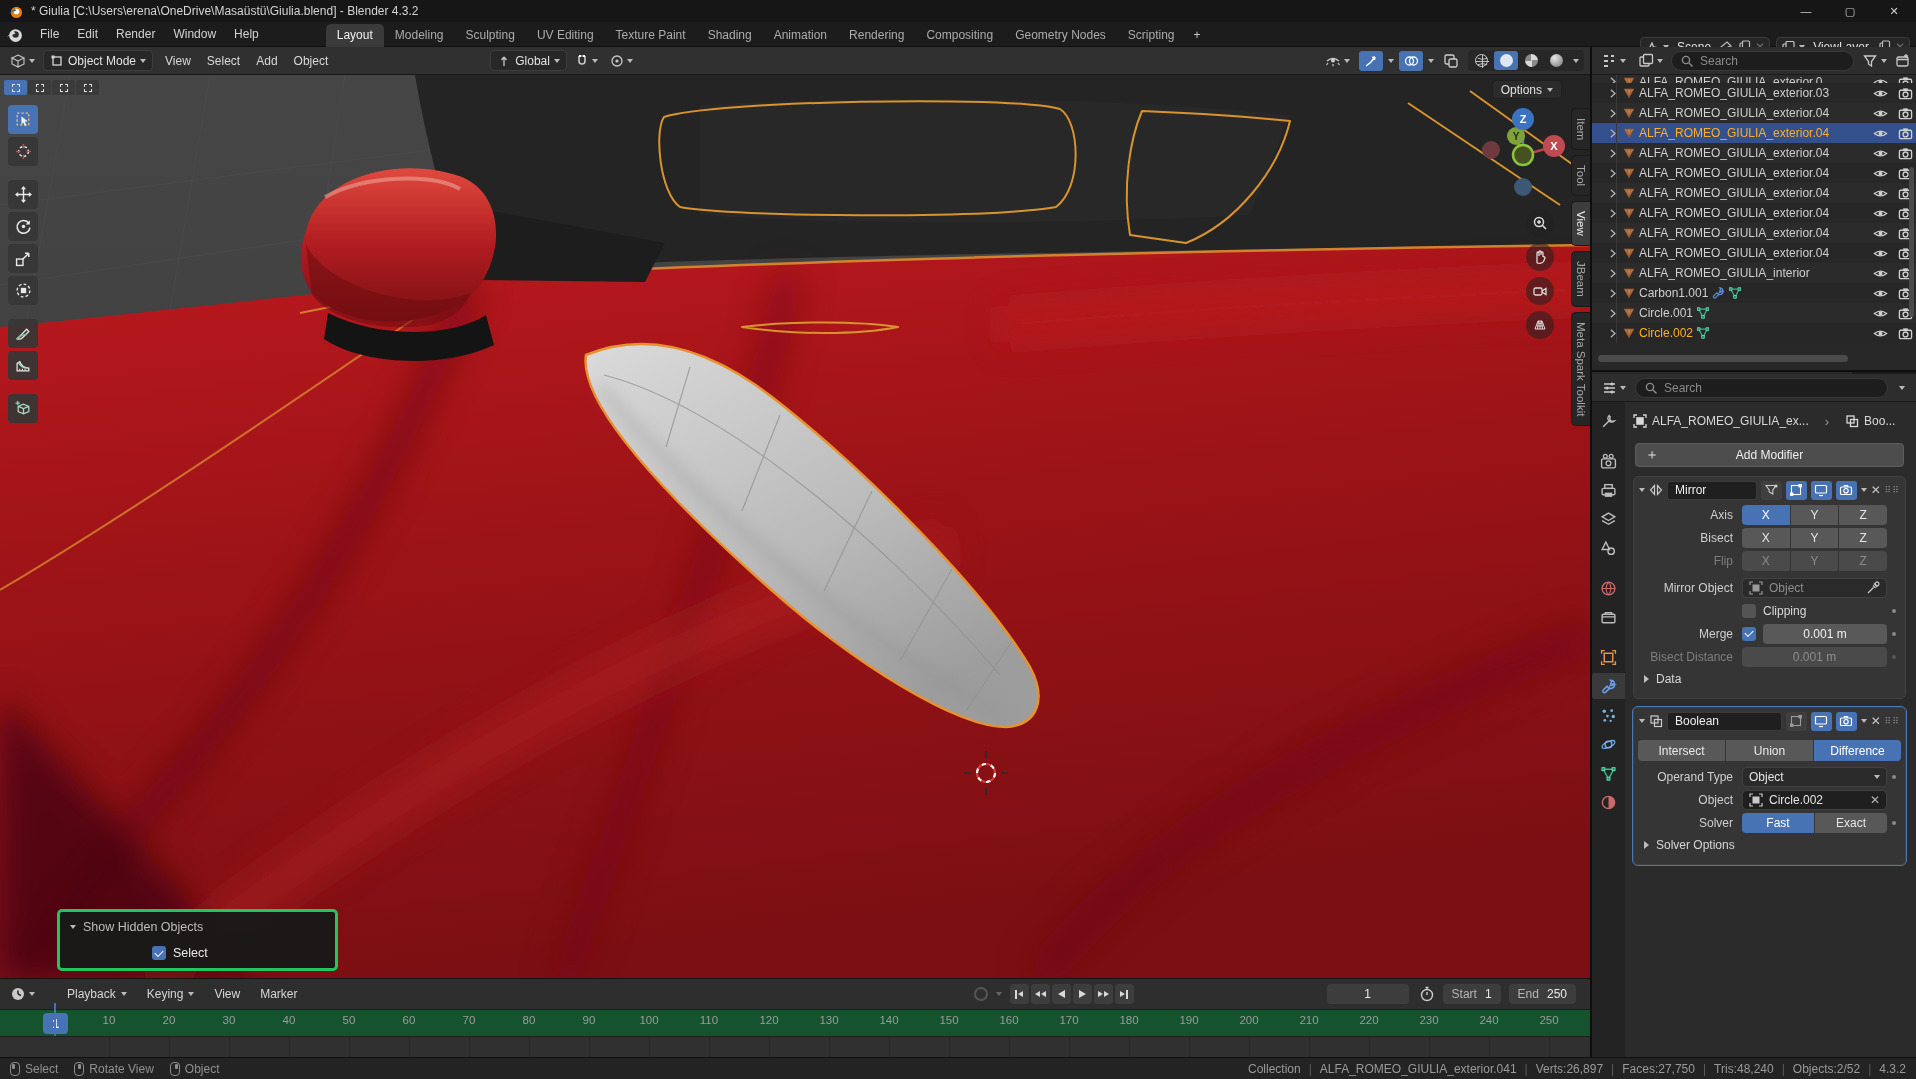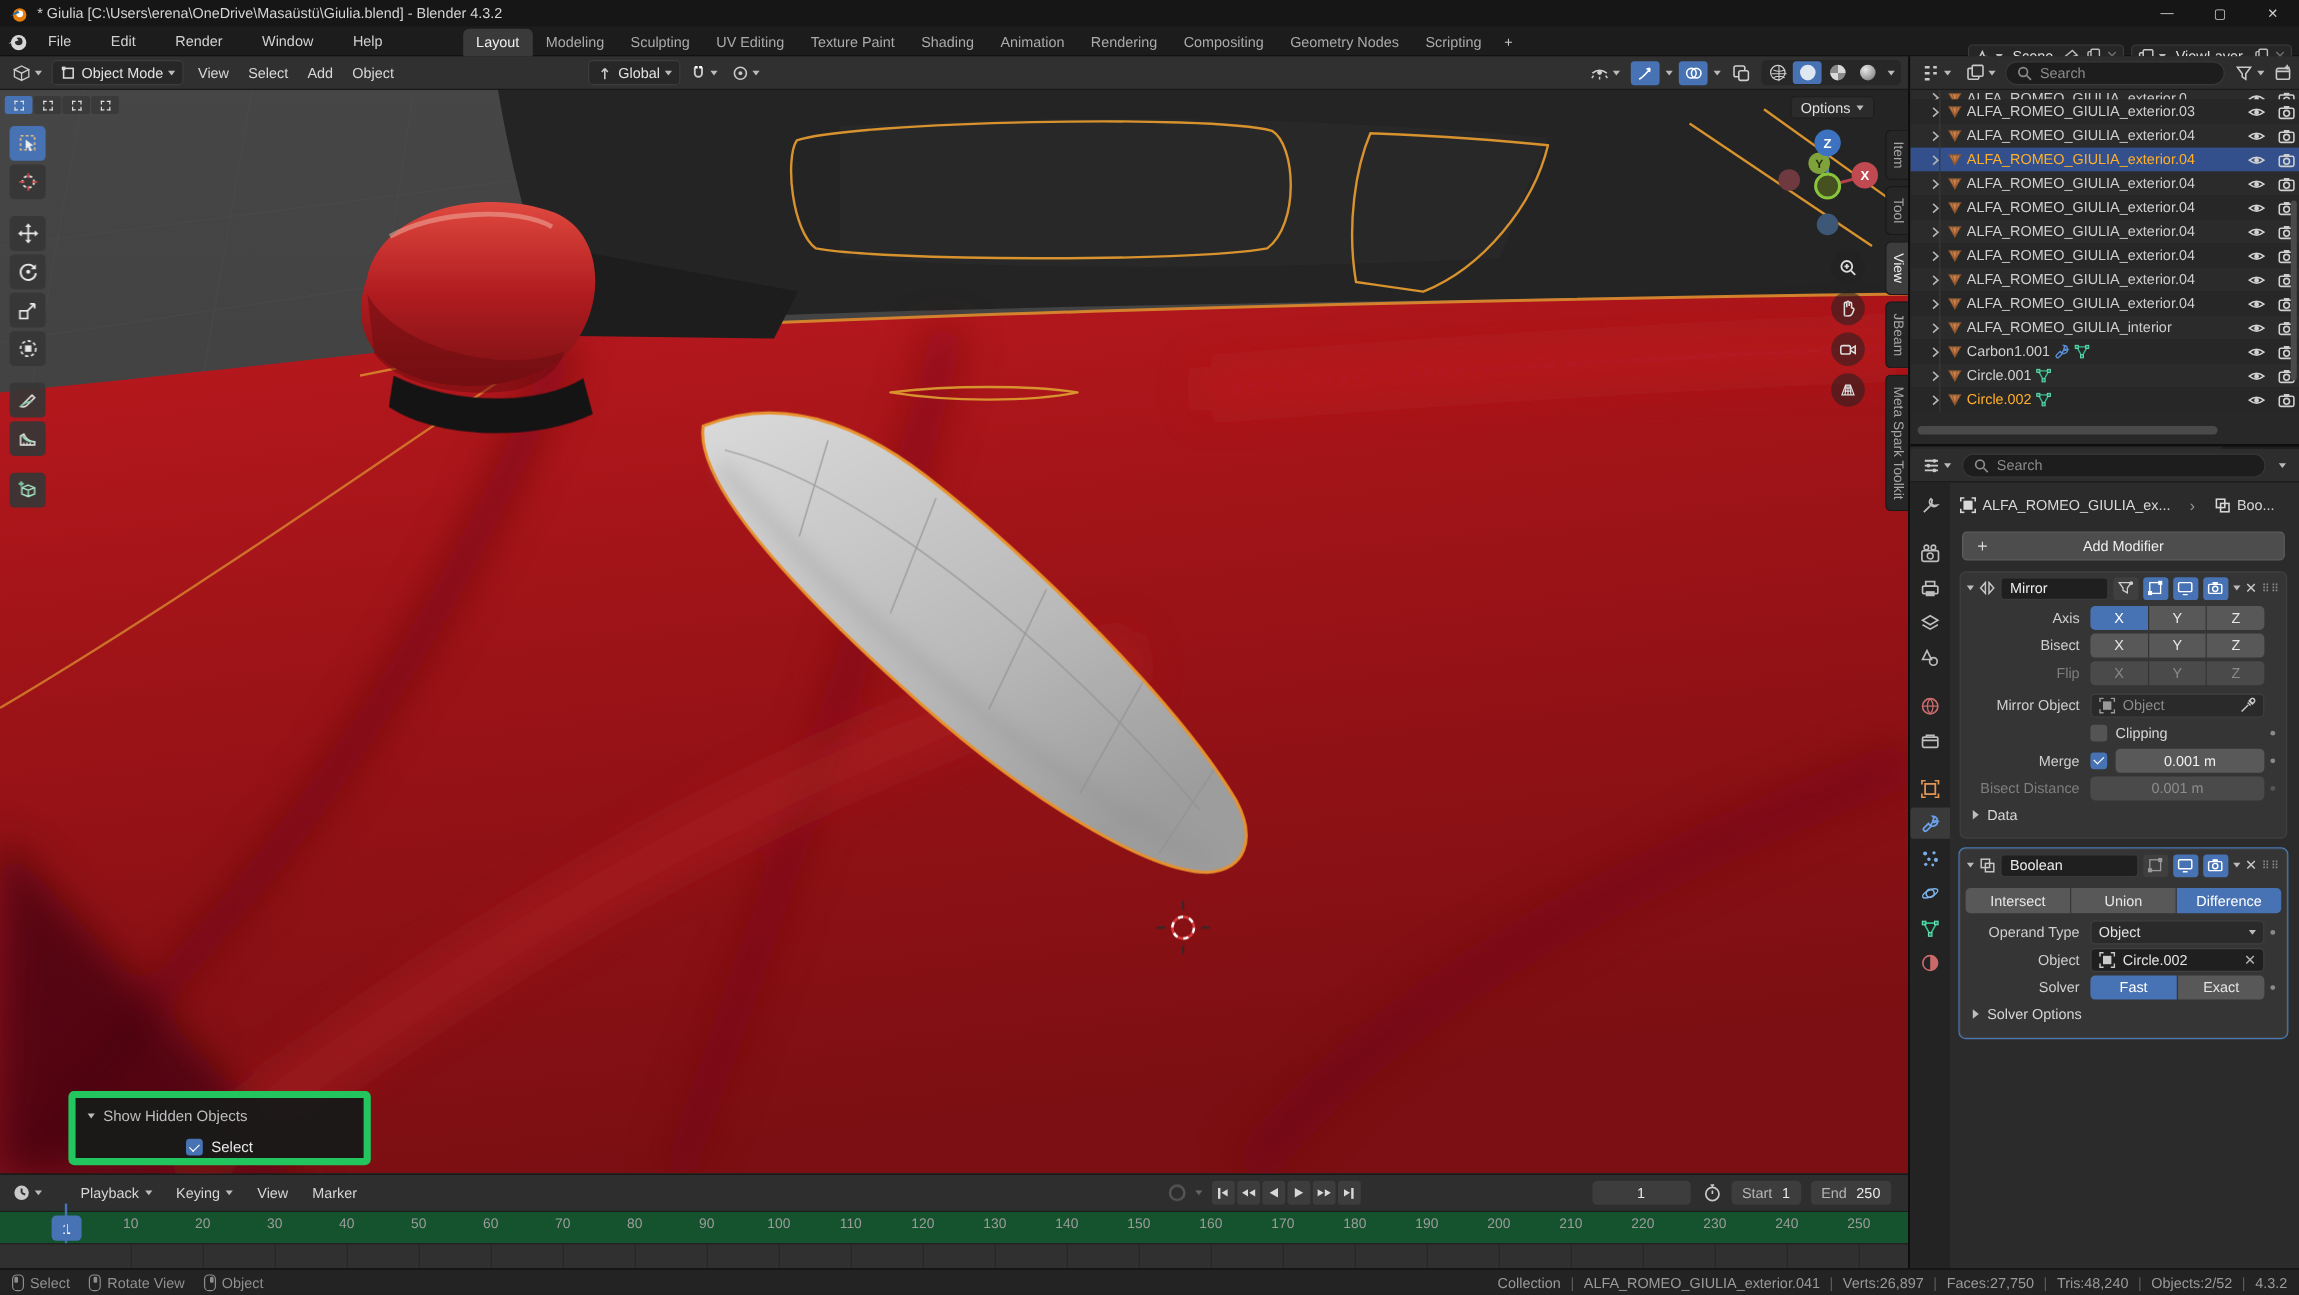--- a/index.html
+++ b/index.html
@@ -12,21 +12,21 @@
   #titlebar { position:absolute; left:0; top:0; width:1916px; height:22px; background:#161616;
     display:flex; align-items:center; padding-left:8px; color:#d4d4d4; font-size:12px; }
   #titlebar .logo { width:15px; height:15px; margin-right:8px; }
   #win-controls { position:absolute; right:0; top:0; height:22px; display:flex; }
   #win-controls > div { width:44px; height:22px; display:flex; align-items:center; justify-content:center; color:#cfcfcf; font-size:11px; }
 
   
   #topbar { position:absolute; left:0; top:22px; width:1916px; height:25px; background:#1c1c1c;
     display:flex; align-items:center; border-bottom:1px solid #101010; }
   #topbar .logo2 { width:17px; height:17px; margin:0 8px 0 6px; }
-  #menu-row { display:flex; gap:15px; margin-right:14px; }
+  #menu-row { display:flex; gap:0; margin-right:14px; }
   #menu-row span { padding:3px 9px; color:#d2d2d2; border-radius:3px; }
   #ws-tabs { display:flex; align-items:flex-end; height:25px;margin-left:44px; }
   .ws-tab { padding:4px 11px 5px; color:#ababab; font-size:12px; border-radius:5px 5px 0 0; }
   .ws-tab.active { background:#3a3a3a; color:#f0f0f0; }
   .ws-tab.plus { color:#c8c8c8; padding:4px 8px 5px; }
   #topbar-right { position:absolute; right:6px; top:25px; transform:translateY(-50%); display:flex; gap:6px; }
   .scene-pill { display:flex; align-items:center; background:#262626; border:1px solid #3a3a3a; border-radius:4px; height:20px; padding:0 4px; gap:4px; }
   .scene-pill .txt { color:#e0e0e0; padding:0 4px; }
   .dim { opacity:.4; }
 
@@ -69,21 +69,21 @@
   .tool-gap { height:8px; }
 
   #gizmo-box { position:absolute; right:24px; top:28px; width:86px; height:96px; }
   .nav-round { position:absolute; right:36px; width:28px; height:28px; border-radius:50%; background:rgba(33,33,33,.55); display:flex; align-items:center; justify-content:center; }
 
   #side-tabs { position:absolute; right:0; top:33px; display:flex; flex-direction:column; gap:5px; }
   .side-tab { writing-mode:vertical-rl; background:#262626; color:#a8a8a8; border:1px solid #191919; border-right:none;
     border-radius:5px 0 0 5px; padding:9px 3px; font-size:11.5px; }
   .side-tab.active { background:#3d3d3d; color:#ededed; }
 
-  #hidden-panel { position:absolute; left:57px; bottom:7px; width:252px; height:62px; background:rgba(25,25,25,.96); border-radius:5px; border:6px solid #22c55e; }
+  #hidden-panel { position:absolute; left:57px; bottom:7px; width:281px; height:62px; background:rgba(25,25,25,.96); border-radius:5px; border:3px solid #22c55e; }
   #hidden-panel .hd { display:flex; align-items:center; gap:7px; padding:8px 10px 4px; color:#bdbdbd; font-size:12.5px; }
   #hidden-panel .bd { display:flex; align-items:center; gap:7px; padding:8px 0 0 92px; color:#e8e8e8; font-size:12.5px; }
   .checkbox { width:14px; height:14px; border-radius:3px; background:#545454; display:inline-flex; align-items:center; justify-content:center; }
   .checkbox.on { background:#4772b3; }
   .checkbox.on:after { content:""; width:7px; height:4px; border-left:1.8px solid #fff; border-bottom:1.8px solid #fff; transform:translateY(-1px) rotate(-45deg); }
 
   
   #timeline { position:absolute; left:0; top:931px; width:1590px; height:79px; background:#2e2e2e; border-top:1px solid #141414; }
   #tl-header { position:absolute; left:0; top:0; width:1590px; height:30px; display:flex; align-items:center; padding:0 6px; gap:19px; }
   #tl-menus { display:flex; gap:2px; }

